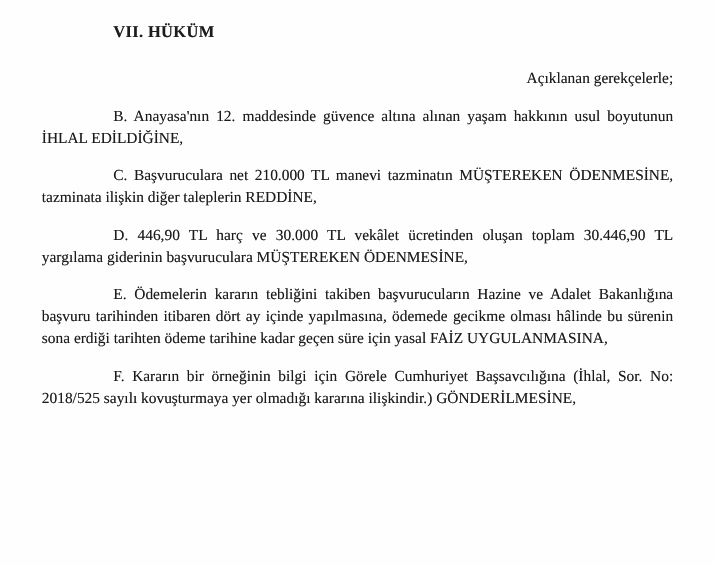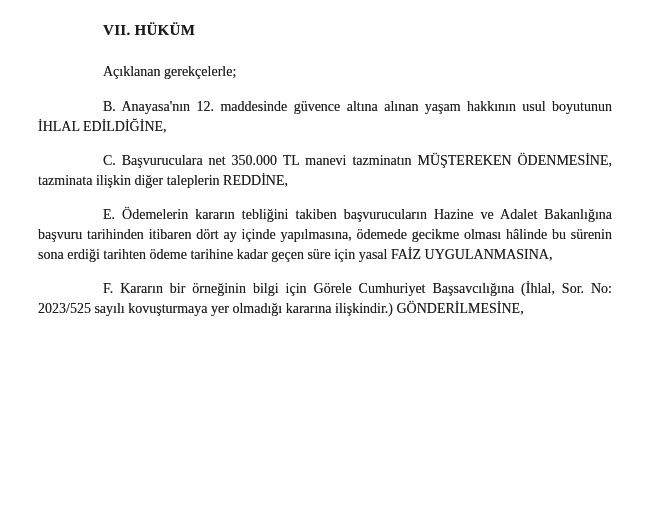--- a/index.html
+++ b/index.html
@@ -24,41 +24,43 @@
   }
   .doc-heading {
     font-size: 15px;
     font-weight: bold;
     margin: 0 0 22px 65px;
     letter-spacing: 0.3px;
   }
   .doc-intro {
     margin: 0 0 15px 0;
     text-indent: 65px;
+    text-align: right;
   }
   .ruling-paragraph {
     margin: 0 0 14px 0;
     text-indent: 65px;
     text-align: justify;
     text-align-last: left;
   }
 </style>
 </head>
 <body>
 
 <div class="page">
 
   <h1 class="doc-heading">VII. HÜKÜM</h1>
 
   <p class="doc-intro">Açıklanan gerekçelerle;</p>
 
 
   <p class="ruling-paragraph">B. Anayasa'nın 12. maddesinde güvence altına alınan yaşam hakkının usul boyutunun İHLAL EDİLDİĞİNE,</p>
 
-  <p class="ruling-paragraph">C. Başvuruculara net 350.000 TL manevi tazminatın MÜŞTEREKEN ÖDENMESİNE, tazminata ilişkin diğer taleplerin REDDİNE,</p>
+  <p class="ruling-paragraph">C. Başvuruculara net 210.000 TL manevi tazminatın MÜŞTEREKEN ÖDENMESİNE, tazminata ilişkin diğer taleplerin REDDİNE,</p>
 
+  <p class="ruling-paragraph">D. 446,90 TL harç ve 30.000 TL vekâlet ücretinden oluşan toplam 30.446,90 TL yargılama giderinin başvuruculara MÜŞTEREKEN ÖDENMESİNE,</p>
 
   <p class="ruling-paragraph">E. Ödemelerin kararın tebliğini takiben başvurucuların Hazine ve Adalet Bakanlığına başvuru tarihinden itibaren dört ay içinde yapılmasına, ödemede gecikme olması hâlinde bu sürenin sona erdiği tarihten ödeme tarihine kadar geçen süre için yasal FAİZ UYGULANMASINA,</p>
 
-  <p class="ruling-paragraph">F. Kararın bir örneğinin bilgi için Görele Cumhuriyet Başsavcılığına (İhlal, Sor. No: 2023/525 sayılı kovuşturmaya yer olmadığı kararına ilişkindir.) GÖNDERİLMESİNE,</p>
+  <p class="ruling-paragraph">F. Kararın bir örneğinin bilgi için Görele Cumhuriyet Başsavcılığına (İhlal, Sor. No: 2018/525 sayılı kovuşturmaya yer olmadığı kararına ilişkindir.) GÖNDERİLMESİNE,</p>
 
 
 </div>
 
 </body></html>

